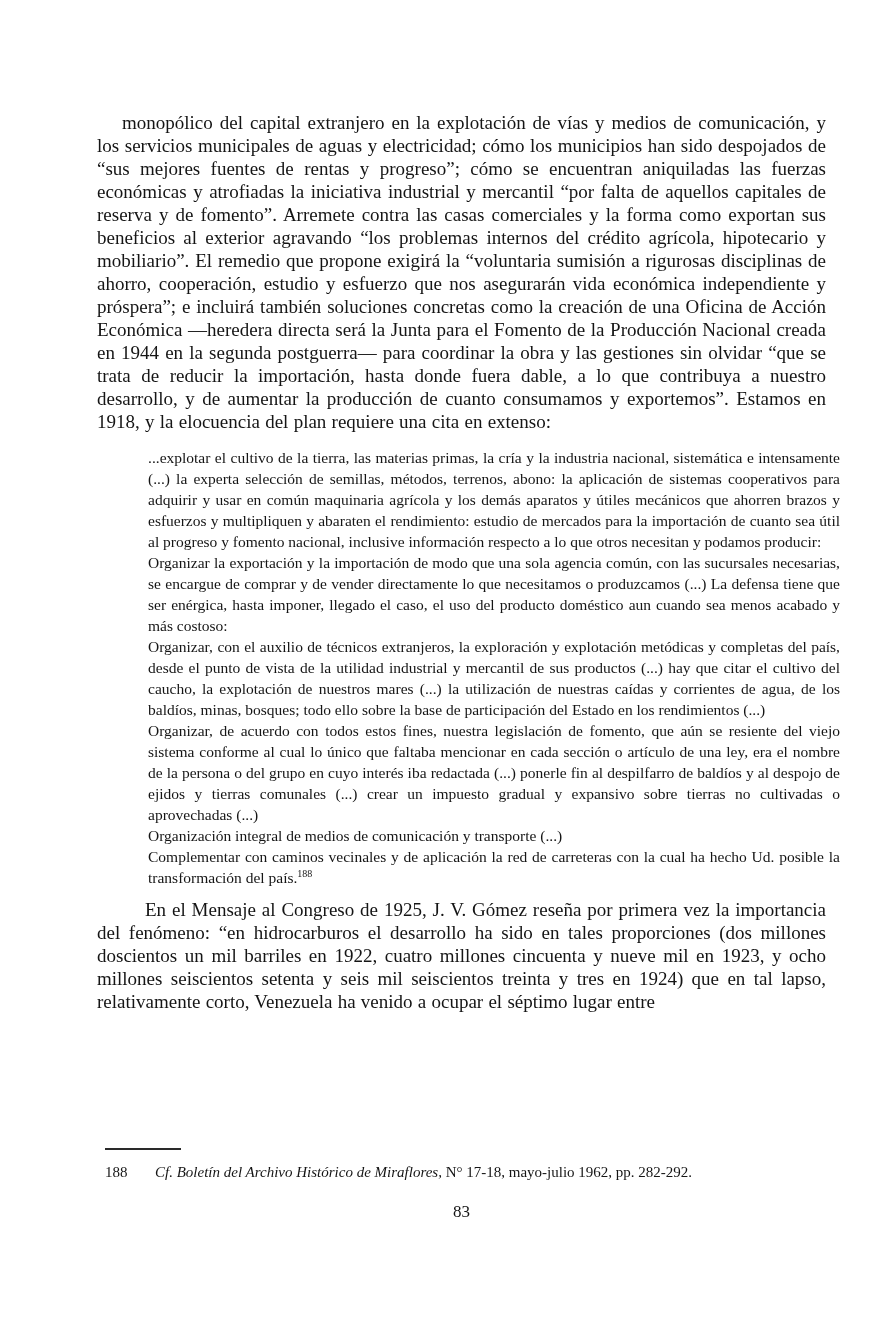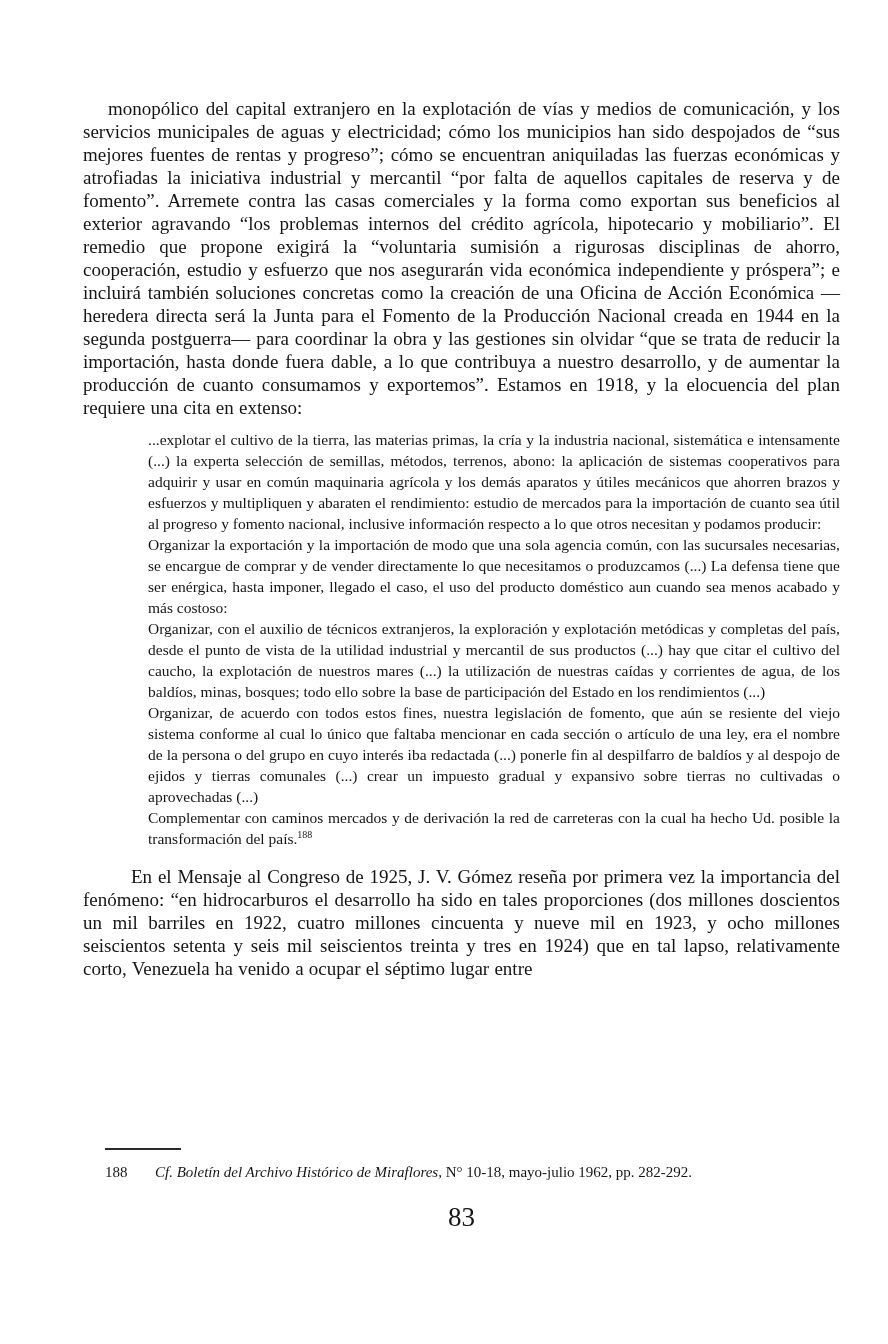--- a/index.html
+++ b/index.html
@@ -19,33 +19,33 @@
   .text-block {
     position: absolute;
     left: 83px;
     top: 97px;
     width: 757px;
   }
   p.main {
     font-size: 19px;
     line-height: 23px;
     text-align: justify;
-    margin: 0;
+    margin: 14px;
     word-spacing: 0.5px;
   }
   p.first-par {
     text-indent: 25px;
   }
   p.indent-par {
     text-indent: 48px;
   }
   p.par-2 { margin-top: 14px; }
   p.par-3 { margin-top: 9px; }
   blockquote.quote {
-    margin: 10px 0 16px 65px;
+    margin: 10px 0 10px 65px;
     padding: 0;
     font-size: 15.5px;
     line-height: 21px;
     text-align: justify;
   }
   blockquote.quote p {
     margin: 0;
   }
   sup.fn-ref {
     font-size: 10px;
@@ -76,45 +76,46 @@
   .fn-italic {
     font-style: italic;
     margin-top: 24px;
   }
   .page-number {
     position: absolute;
     left: 83px;
     top: 1202px;
     width: 757px;
     text-align: center;
-    font-size: 27px;
+    font-size: 17px;
   }
 </style>
 </head>
 <body>
 
 <div class="page">
 
   <div class="text-block">
 
     <p class="main first-par">monopólico del capital extranjero en la explotación de vías y medios de comunicación, y los servicios municipales de aguas y electricidad; cómo los municipios han sido despojados de “sus mejores fuentes de rentas y progreso”; cómo se encuentran aniquiladas las fuerzas económicas y atrofiadas la iniciativa industrial y mercantil “por falta de aquellos capitales de reserva y de fomento”. Arremete contra las casas comerciales y la forma como exportan sus beneficios al exterior agravando “los problemas internos del crédito agrícola, hipotecario y mobiliario”. El remedio que propone exigirá la “voluntaria sumisión a rigurosas disciplinas de ahorro, cooperación, estudio y esfuerzo que nos asegurarán vida económica independiente y próspera”; e incluirá también soluciones concretas como la creación de una Oficina de Acción Económica —heredera directa será la Junta para el Fomento de la Producción Nacional creada en 1944 en la segunda postguerra— para coordinar la obra y las gestiones sin olvidar “que se trata de reducir la importación, hasta donde fuera dable, a lo que contribuya a nuestro desarrollo, y de aumentar la producción de cuanto consumamos y exportemos”. Estamos en 1918, y la elocuencia del plan requiere una cita en extenso:</p>
 
     <blockquote class="quote">
       <p>...explotar el cultivo de la tierra, las materias primas, la cría y la industria nacional, sistemática e intensamente (...) la experta selección de semillas, métodos, terrenos, abono: la aplicación de sistemas cooperativos para adquirir y usar en común maquinaria agrícola y los demás aparatos y útiles mecánicos que ahorren brazos y esfuerzos y multipliquen y abaraten el rendimiento: estudio de mercados para la importación de cuanto sea útil al progreso y fomento nacional, inclusive información respecto a lo que otros necesitan y podamos producir:</p>
       <p>Organizar la exportación y la importación de modo que una sola agencia común, con las sucursales necesarias, se encargue de comprar y de vender directamente lo que necesitamos o produzcamos (...) La defensa tiene que ser enérgica, hasta imponer, llegado el caso, el uso del producto doméstico aun cuando sea menos acabado y más costoso:</p>
       <p>Organizar, con el auxilio de técnicos extranjeros, la exploración y explotación metódicas y completas del país, desde el punto de vista de la utilidad industrial y mercantil de sus productos (...) hay que citar el cultivo del caucho, la explotación de nuestros mares (...) la utilización de nuestras caídas y corrientes de agua, de los baldíos, minas, bosques; todo ello sobre la base de participación del Estado en los rendimientos (...)</p>
       <p>Organizar, de acuerdo con todos estos fines, nuestra legislación de fomento, que aún se resiente del viejo sistema conforme al cual lo único que faltaba mencionar en cada sección o artículo de una ley, era el nombre de la persona o del grupo en cuyo interés iba redactada (...) ponerle fin al despilfarro de baldíos y al despojo de ejidos y tierras comunales (...) crear un impuesto gradual y expansivo sobre tierras no cultivadas o aprovechadas (...)</p>
-      <p><span>Complementar con caminos mercados y de derivación la red de carreteras con la cual ha hecho Ud. posible la transformación del país.</span><sup class="fn-ref">188</sup></p>
+      <p>Organización integral de medios de comunicación y transporte (...)</p>
+      <p><span>Complementar con caminos vecinales y de aplicación la red de carreteras con la cual ha hecho Ud. posible la transformación del país.</span><sup class="fn-ref">188</sup></p>
     </blockquote>
 
 
     <p class="main indent-par par-3">En el Mensaje al Congreso de 1925, J. V. Gómez reseña por primera vez la importancia del fenómeno: “en hidrocarburos el desarrollo ha sido en tales proporciones (dos millones doscientos un mil barriles en 1922, cuatro millones cincuenta y nueve mil en 1923, y ocho millones seiscientos setenta y seis mil seiscientos treinta y tres en 1924) que en tal lapso, relativamente corto, Venezuela ha venido a ocupar el séptimo lugar entre</p>
 
   </div>
 
   <div class="footnote-area">
     <div class="fn-rule"></div>
-    <p class="fn-text"><span class="fn-marker">188</span><span class="fn-italic">Cf. Boletín del Archivo Histórico de Miraflores,</span><span> N° 10-18, mayo-julio 1962, pp. 282-292.</span></p>
+    <p class="fn-text"><span class="fn-marker">188</span><span class="fn-italic">Cf. Boletín del Archivo Histórico de Miraflores,</span><span> N° 17-18, mayo-julio 1962, pp. 282-292.</span></p>
   </div>
 
   <div class="page-number">83</div>
 
 </div>
 
 </body></html>

